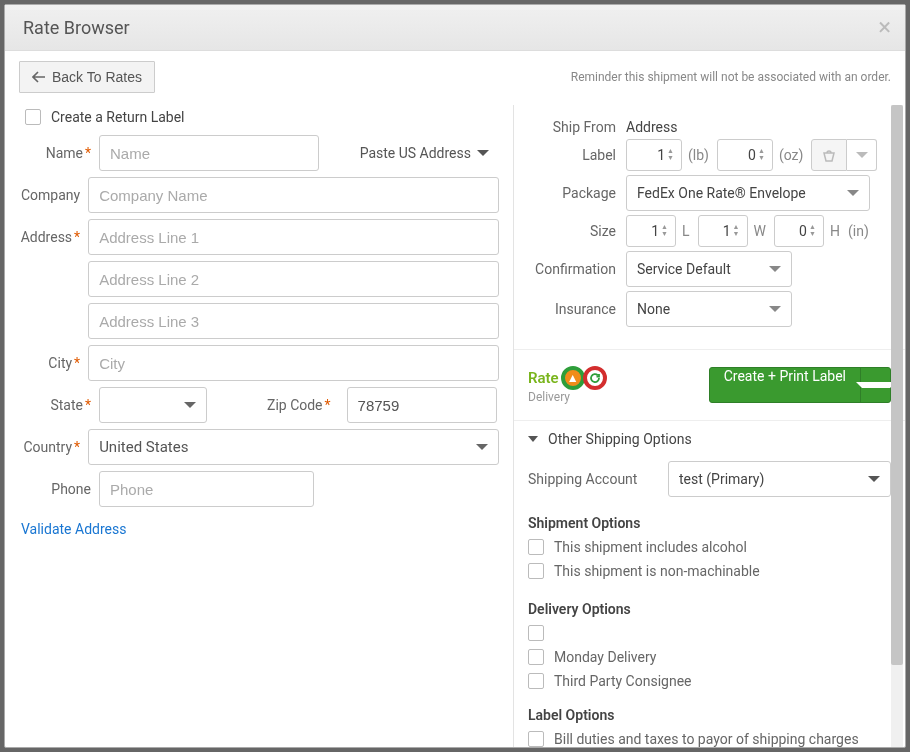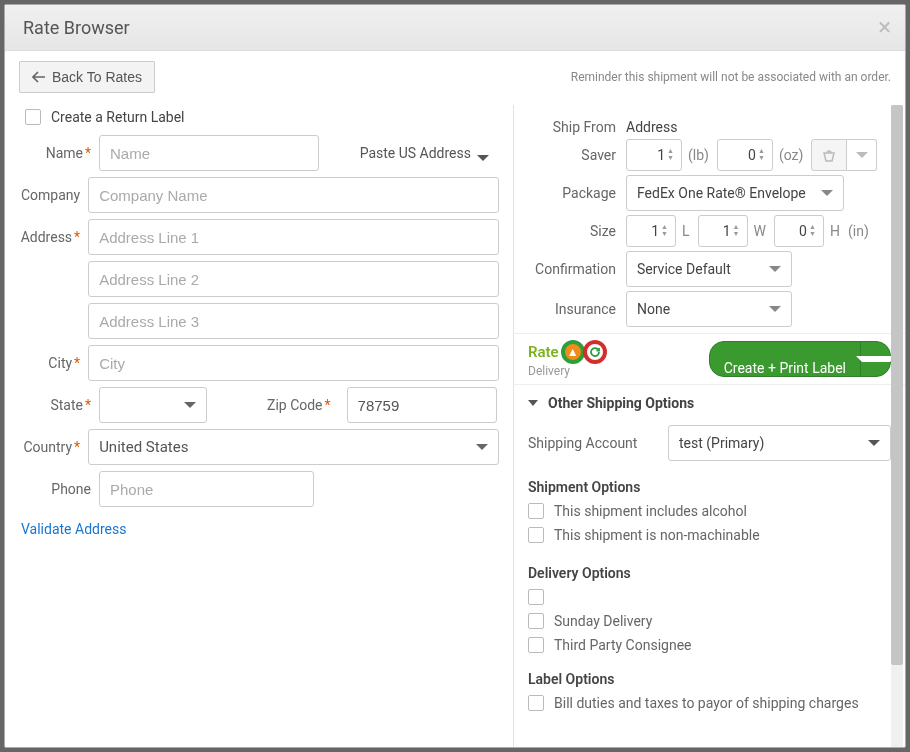--- a/index.html
+++ b/index.html
@@ -15,46 +15,46 @@
   .right{flex:1;border-left:1px solid #e3e3e3;overflow-y:auto;position:relative}
   .scrollbar{position:absolute;right:2px;top:0;width:12px;height:100%;background:#f0f0f0}
   .scrollthumb{position:absolute;right:2px;top:0;width:12px;height:560px;background:#c5c5c5;border-radius:2px}
   .row{display:flex;align-items:center;margin-bottom:6px}
   .lbl{width:80px;text-align:right;color:#666;padding-right:8px;font-size:14px}
   .req::after{content:"*";color:#e05a00;margin-left:2px}
   input[type=text],select,.select{height:36px;border:1px solid #ccc;border-radius:3px;padding:0 10px;font-size:15px;color:#555;background:#fff}
   input::placeholder{color:#aaa}
   .w1{width:220px}.w2{width:480px}.w3{width:108px}.w4{width:150px}.wphone{width:215px}
   .chk{width:16px;height:16px;border:1px solid #bbb;border-radius:2px;background:#fff;display:inline-block;margin-right:10px;flex:none}
-  .paste{margin-left:auto;color:#555;display:flex;align-items:flex-end;gap:6px;cursor:pointer;padding-right:10px}
+  .paste{margin-left:auto;color:#555;display:flex;align-items:center;gap:6px;cursor:pointer;padding-right:10px}
   .tri{width:0;height:0;border-left:6px solid transparent;border-right:6px solid transparent;border-top:6px solid #555}
   .link{color:#1976d2;text-decoration:none;cursor:pointer;padding-left:2px}
   .select{display:flex;align-items:center;justify-content:space-between;padding:0 10px;cursor:pointer;position:relative}
   .select .tri{border-top-color:#666;margin-left:8px}
   
   .rrow{display:flex;align-items:center;margin:4px 0;padding:0 14px}
   .rlbl{width:98px;text-align:right;color:#666;padding-right:10px}
   .num{width:56px;height:32px;border:1px solid #ccc;border-radius:3px;display:flex;align-items:center;justify-content:flex-end;padding:0 16px 0 6px;position:relative;background:#fff}
   .spin{position:absolute;right:2px;top:2px;bottom:2px;width:12px;display:flex;flex-direction:column;justify-content:center;gap:2px;color:#999;font-size:7px;line-height:1}
   .unit{color:#888;margin:0 8px 0 6px}
   .rsel{height:36px;border:1px solid #ccc;border-radius:3px;display:flex;align-items:center;padding:0 10px;background:#fff;cursor:pointer}
   .rsel .tri{margin-left:auto;border-top-color:#888}
   .gear{width:22px;height:22px;margin-left:10px;color:#999}
   .lock{width:36px;height:32px;border:1px solid #ccc;border-radius:3px 0 0 3px;background:#f5f5f5;display:flex;align-items:center;justify-content:center;color:#bbb}
   .lockdrop{width:30px;height:32px;border:1px solid #ccc;border-left:0;border-radius:0 3px 3px 0;background:#fff;display:flex;align-items:center;justify-content:center}
-  .ratebar{display:flex;align-items:center;padding:6px 14px;border-top:1px solid #eee;border-bottom:1px solid #eee;margin-top:6px}
+  .ratebar{display:flex;align-items:center;padding:16px 14px;border-top:1px solid #eee;border-bottom:1px solid #eee;margin-top:22px}
   .rate-t{color:#7ab51d;font-weight:600;font-size:15px}
   .rate-s{color:#999;font-size:12px}
   .warn{display:inline-flex;width:24px;height:24px;border:4px solid #2e9e3a;border-radius:50%;align-items:center;justify-content:center;font-weight:bold;color:#fff;background:#f08c1a;font-size:12px;margin-left:2px}
   .ref{display:inline-flex;width:24px;height:24px;border:4px solid #d32e2e;border-radius:50%;align-items:center;justify-content:center;color:#2e9e3a;margin-left:-2px}
-  .greenbtn{margin-left:auto;height:36px;background:#3a9a2f;color:#fff;border:1px solid #2f7f28;border-radius:15px;display:flex;align-items:flex-end;cursor:pointer}
+  .greenbtn{margin-left:auto;height:36px;background:#3a9a2f;color:#fff;border:1px solid #2f7f28;border-radius:3px;display:flex;align-items:flex-start;cursor:pointer}
   .greenbtn span{padding:0 14px}
   .greenbtn .dd{border-left:1px solid #2f7f28;width:30px;height:100%;display:flex;align-items:center;justify-content:center}
   .greenbtn .tri{border-top-color:#fff}
-  .acc{padding:10px 14px;display:flex;align-items:center;gap:10px;font-weight:700;color:#444;cursor:pointer}
+  .acc{padding:10px 14px;display:flex;align-items:center;gap:10px;font-weight:400;color:#444;cursor:pointer}
   .chev{width:0;height:0;border-left:5px solid transparent;border-right:5px solid transparent;border-top:6px solid #555}
   .subrow{display:flex;align-items:center;padding:4px 14px 10px}
   .subl{color:#666;font-size:14px}
   .sec-h{font-weight:600;color:#444;padding:8px 14px 4px}
   .opt{display:flex;padding:4px 14px;color:#666}
 </style>
 </head>
 <body>
 
 <div class="modal">
@@ -141,21 +141,21 @@
       </div>
     </div>
 
     <div class="right">
       <div style="padding-top:10px">
         <div class="rrow">
           <span class="rlbl">Ship From</span>
           <span>Address</span>
         </div>
         <div class="rrow">
-          <span class="rlbl">Saver</span>
+          <span class="rlbl">Label</span>
           <div class="num">
               <span>1</span>
               <span class="spin">▲<br>▼</span>
             </div>
           <span class="unit">(lb)</span>
           <div class="num">
               <span>0</span>
               <span class="spin">▲<br>▼</span>
             </div>
           <span class="unit">(oz)</span>
@@ -163,21 +163,21 @@
             <svg width="16" height="16" viewBox="0 0 16 16">
                 <path d="M3 6h10l-2 8H5zM6 6a2 2 0 114 0" fill="none" stroke="#bbb" stroke-width="1.5"></path>
               </svg>
           </div>
           <div class="lockdrop">
               <span class="tri" style="border-top-color:#bbb"></span>
             </div>
         </div>
         <div class="rrow">
           <span class="rlbl">Package</span>
-          <div class="rsel" style="width:218px">
+          <div class="rsel" style="width:244px">
               <span>FedEx One Rate® Envelope</span>
               <span class="tri"></span>
             </div>
         </div>
         <div class="rrow">
           <span class="rlbl">Size</span>
           <div class="num" style="width:50px">
               <span>1</span>
               <span class="spin">▲<br>▼</span>
             </div>
@@ -252,21 +252,21 @@
           <span class="chk"></span>
           <span>This shipment is non-machinable</span>
         </div>
 
       <div class="sec-h" style="margin-top:10px">Delivery Options</div>
       <div class="opt">
           <span class="chk"></span>
         </div>
       <div class="opt">
           <span class="chk"></span>
-          <span>Sunday Delivery</span>
+          <span>Monday Delivery</span>
         </div>
       <div class="opt">
           <span class="chk"></span>
           <span>Third Party Consignee</span>
         </div>
 
       <div class="sec-h" style="margin-top:6px">Label Options</div>
       <div class="opt">
           <span class="chk"></span>
           <span>Bill duties and taxes to payor of shipping charges</span>

